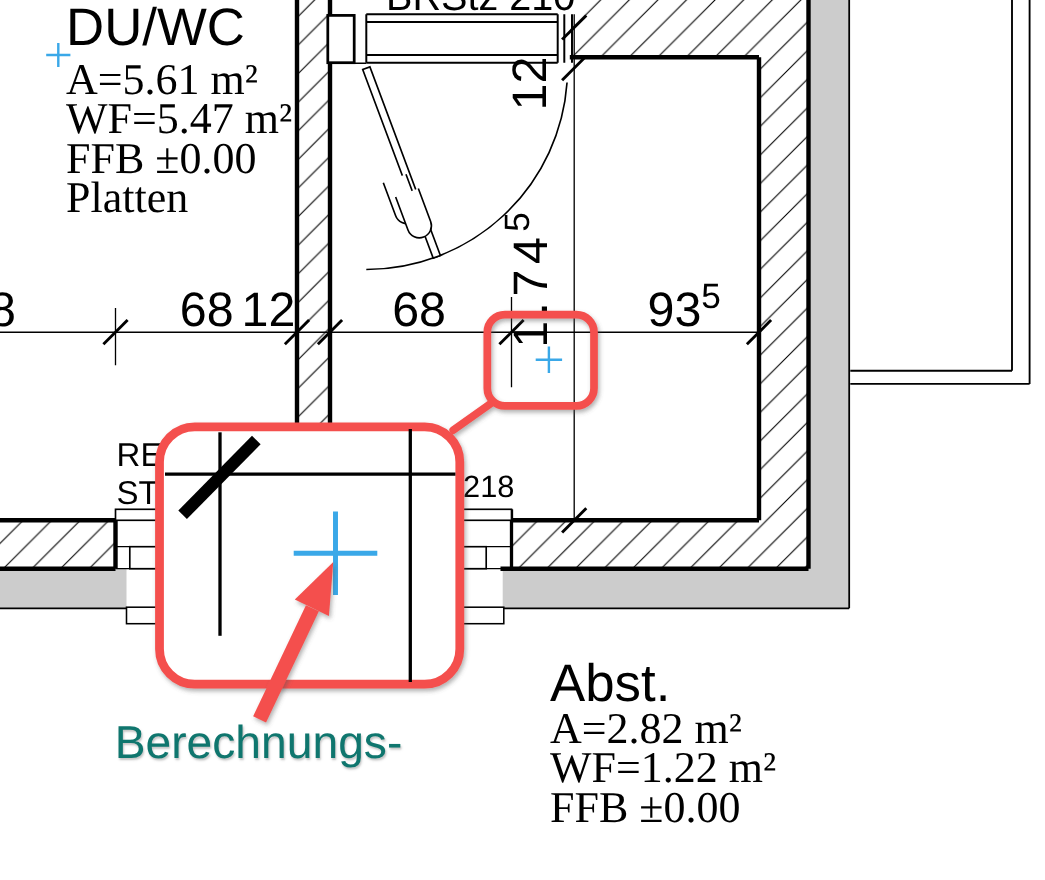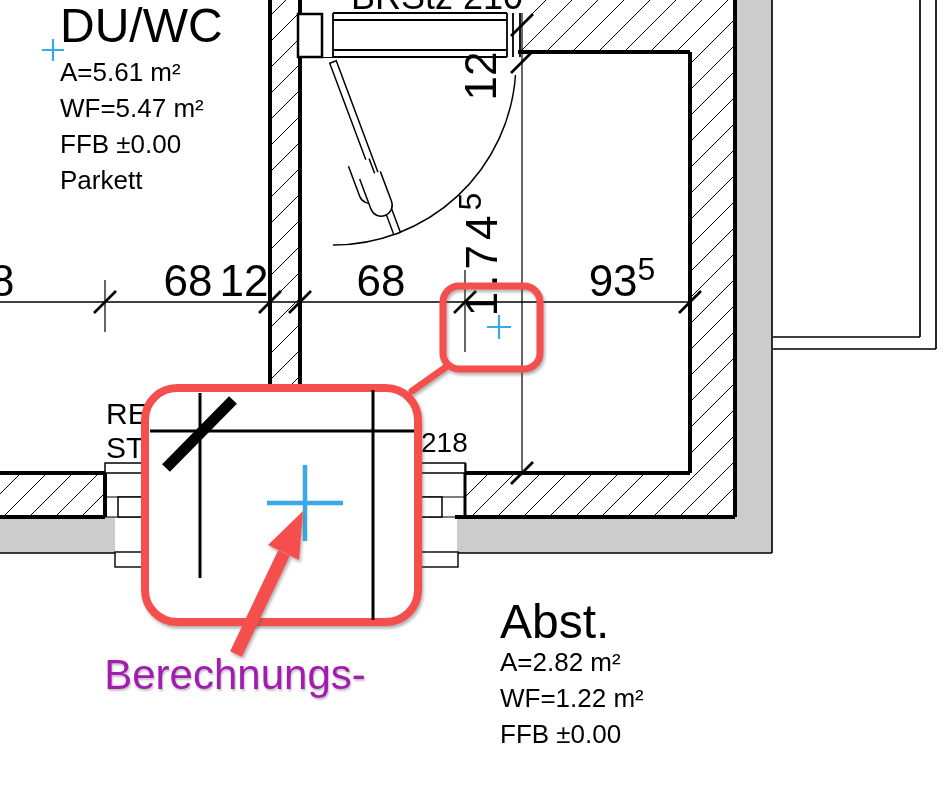--- a/index.html
+++ b/index.html
@@ -1,22 +1,22 @@
 <!DOCTYPE html>
 <html><head>
 <meta charset="utf-8">
 <style>
   html,body{margin:0;padding:0;background:#fff;}
   #stage{position:relative;width:950px;height:800px;overflow:hidden;background:#fff;
          font-family:"Liberation Sans","DejaVu Sans",sans-serif;}
   #plan-svg{position:absolute;left:0;top:0;}
   .txt{position:absolute;color:#000;white-space:nowrap;}
   .room-title{font-size:48px;line-height:1;}
-  .room-lines{font-size:26px;line-height:36px;}
-  .red-label{position:absolute;color:#a21caf;font-size:42px;line-height:54px;
+  .room-lines{font-size:40px;line-height:36px;font-family:Liberation Serif, serif;}
+  .red-label{position:absolute;color:#0f766e;font-size:42px;line-height:54px;
              text-align:center;font-weight:400;
              text-shadow:1px 2px 2px rgba(120,120,120,.45);}
 </style>
 </head>
 <body>
 
 <div id="stage">
 
 <svg id="plan-svg" width="950" height="800" viewBox="0 0 950 800">
   <defs>
@@ -128,21 +128,21 @@
     <path d="M236,654 L284,553" stroke="#f4504d" stroke-width="13"></path>
     <polygon points="303,511 299,560 268,545" fill="#f4504d"></polygon>
   </g>
 </svg>
 
 <div class="txt room-title" style="left:60px;top:2px;">DU/WC</div>
 <div class="txt room-lines" style="left:60px;top:54px;">
   <div>A=5.61 m²</div>
   <div>WF=5.47 m²</div>
   <div>FFB ±0.00</div>
-  <div>Parkett</div>
+  <div>Platten</div>
 </div>
 
 <div class="txt room-title" style="left:500px;top:598px;">Abst.</div>
 <div class="txt room-lines" style="left:500px;top:644px;">
   <div>A=2.82 m²</div>
   <div>WF=1.22 m²</div>
   <div>FFB ±0.00</div>
 </div>
 
 <div class="red-label" style="left:55px;top:648px;width:360px;">

